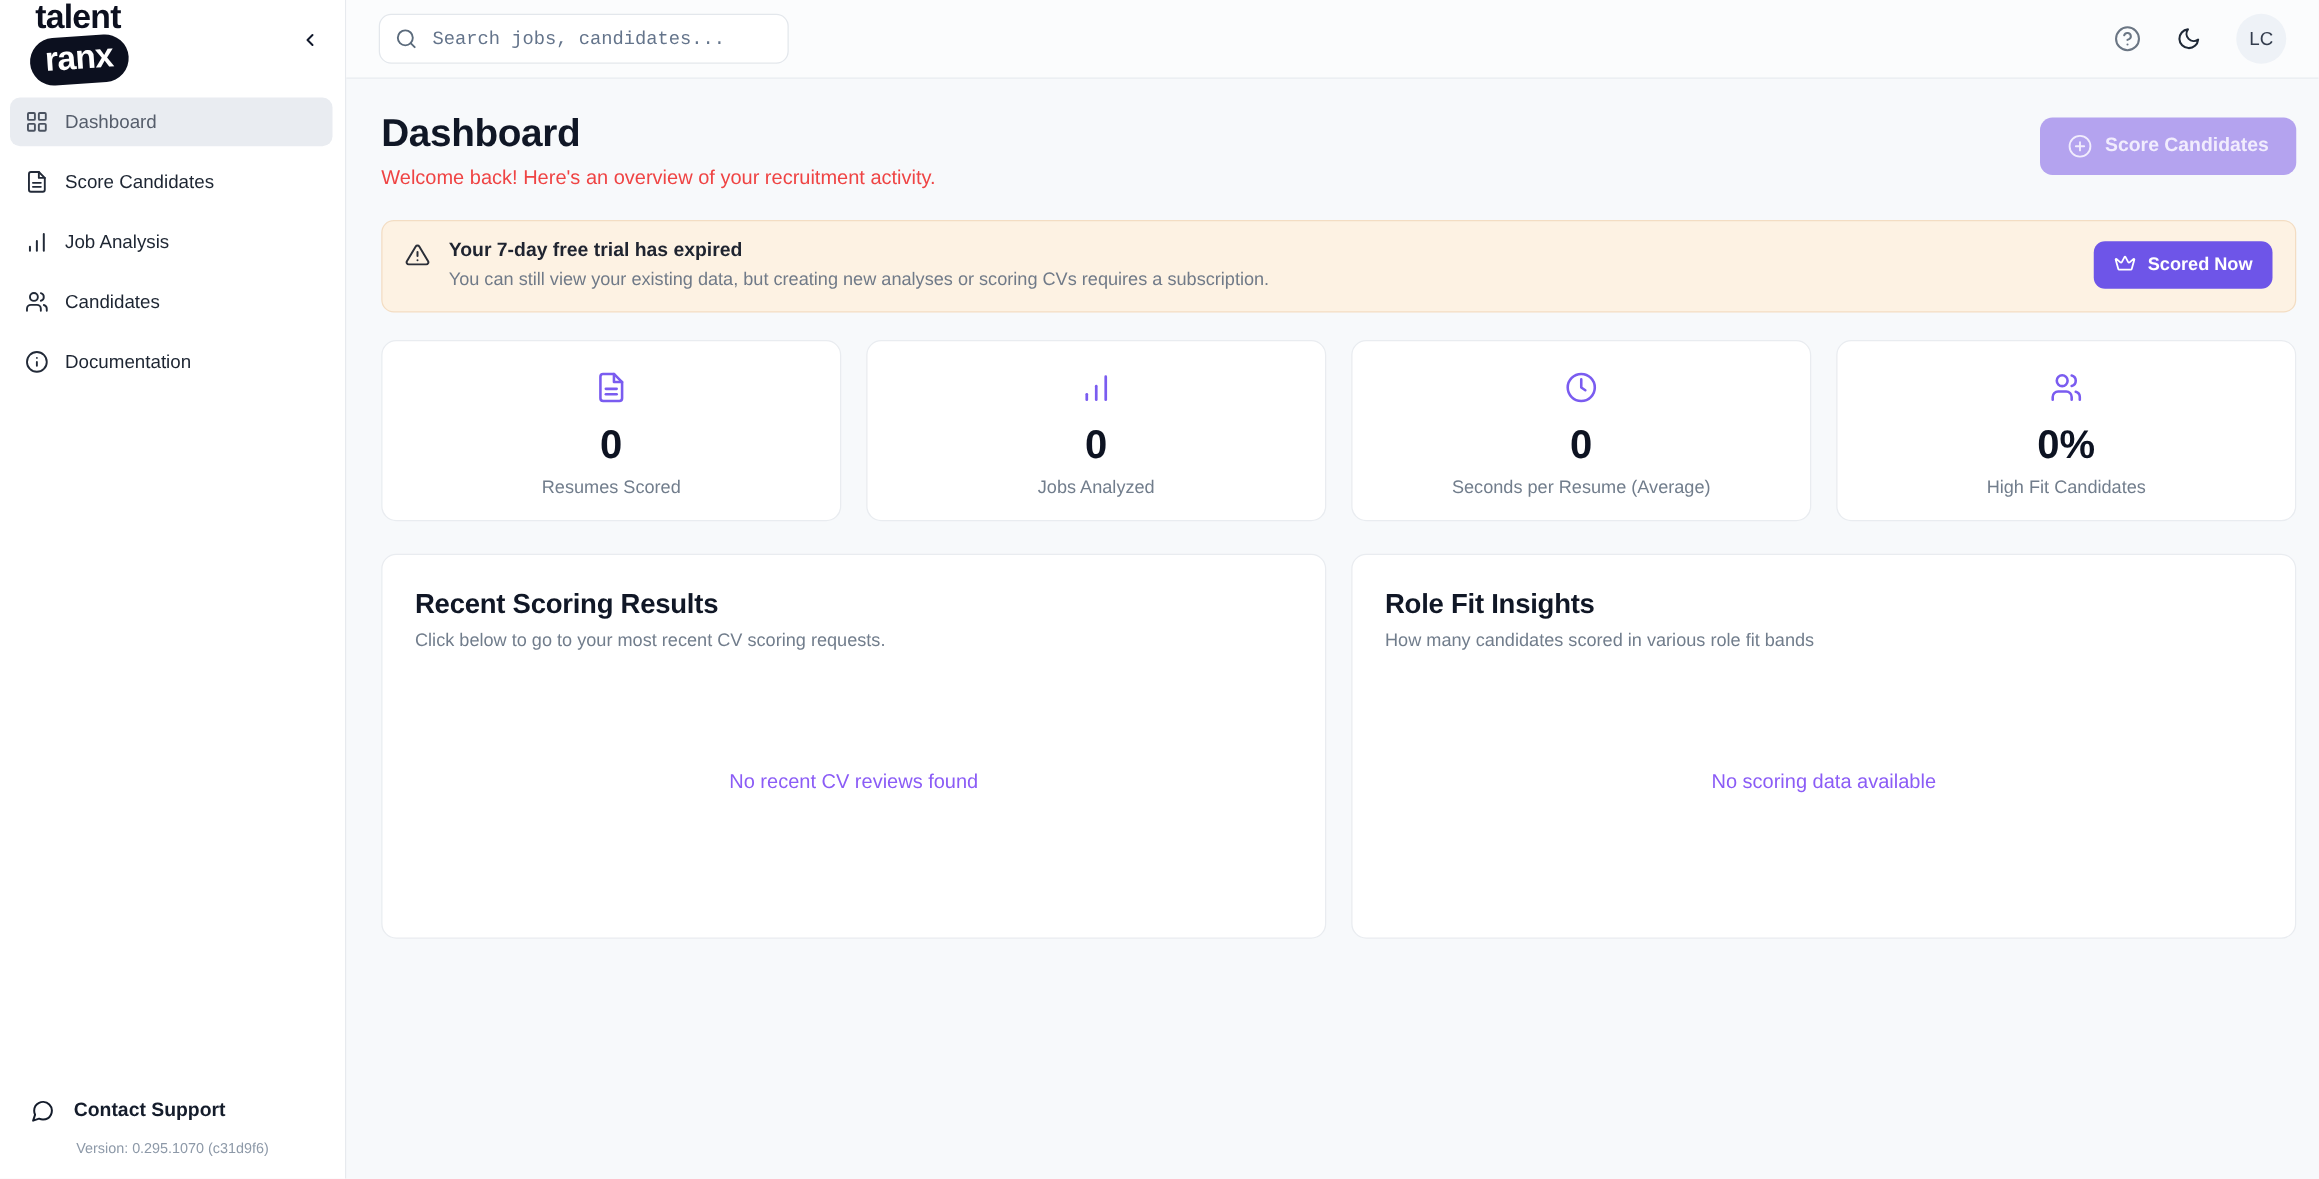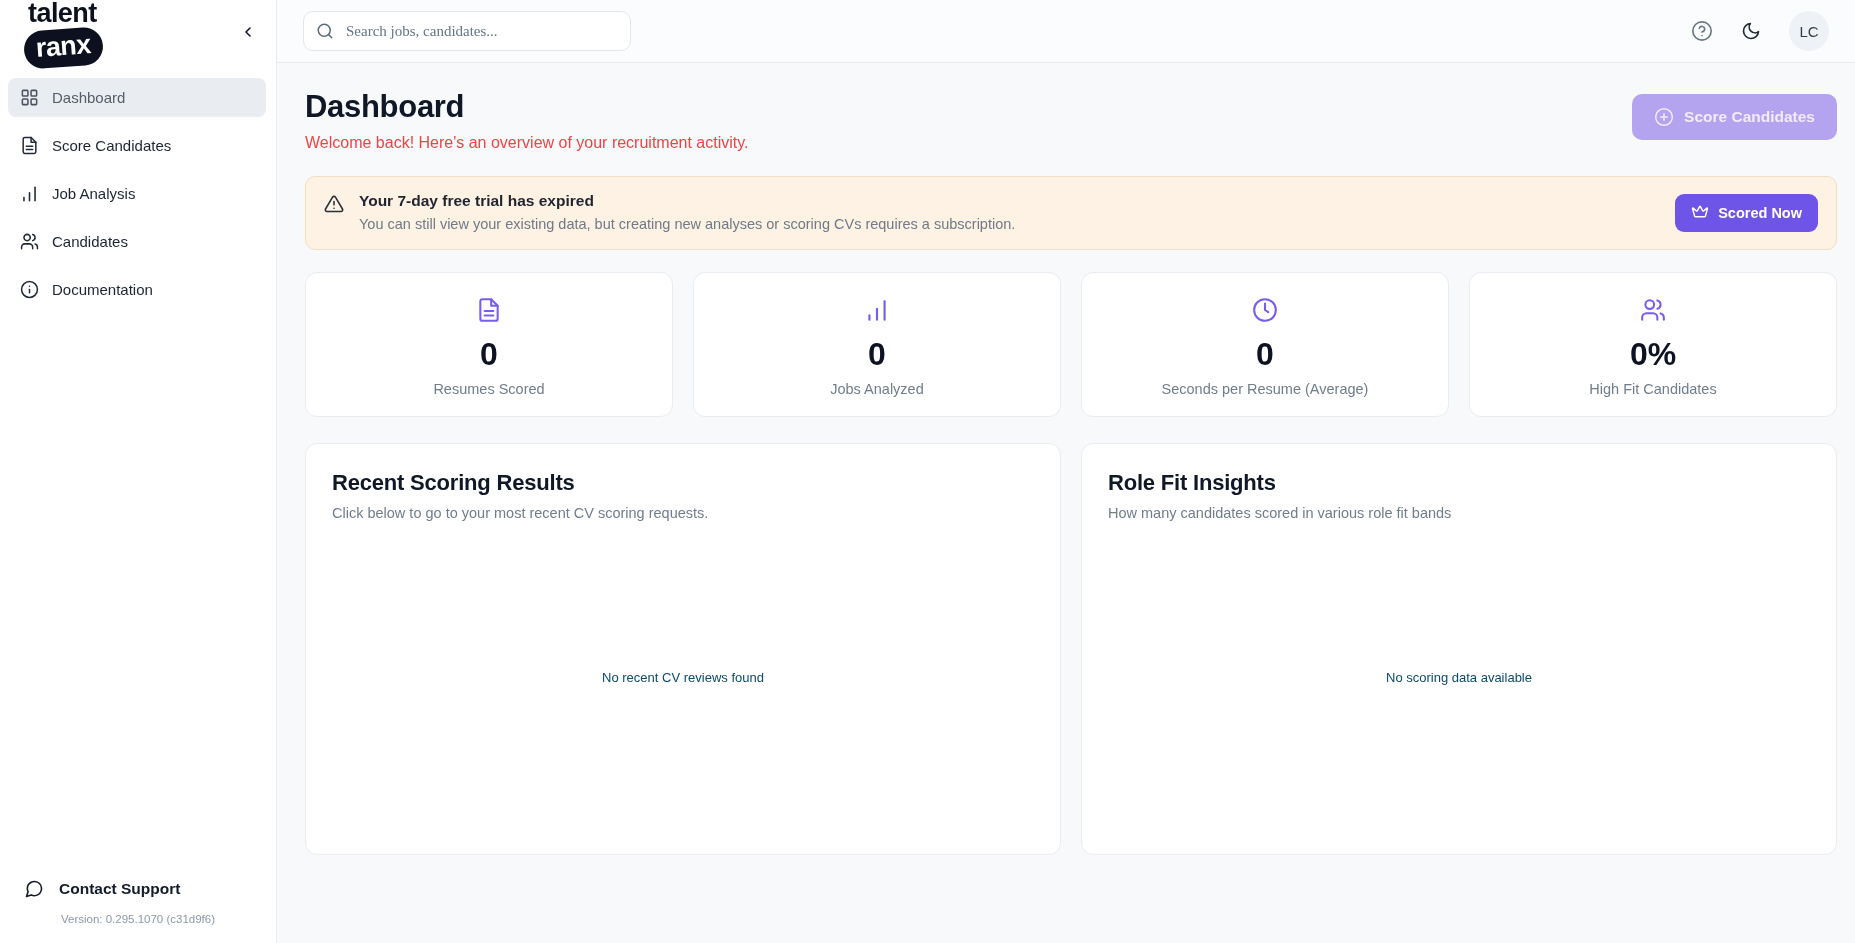--- a/index.html
+++ b/index.html
@@ -42,21 +42,21 @@
     height:63px; min-height:63px; background:#fbfcfd;
     border-bottom:1px solid #e8ebef;
     display:flex; align-items:center; justify-content:space-between;
     padding:0 26px;
   }
   .search-box {
     width:328px; height:40px; background:#fff;
     border:1px solid #e3e7ec; border-radius:10px;
     display:flex; align-items:center; gap:10px; padding:0 12px; color:#5b6b7c;
   }
-  .search-box input { border:none; outline:none; background:transparent; width:100%; font-size:15px; font-family:Liberation Serif, serif; color:#1d4ed8; }
+  .search-box input { border:none; outline:none; background:transparent; width:100%; font-size:15px; font-family:Liberation Mono, monospace; color:#1d4ed8; }
   .search-box input::placeholder { color:#64748b; }
   .topbar-right { display:flex; align-items:center; gap:28px; }
   .icon-btn { border:none; background:none; padding:0; cursor:pointer; display:flex; align-items:center; }
   .help { color:#6b7684; }
   .moon { color:#1f2937; }
   .avatar { width:40px; height:40px; border-radius:50%; background:#eef2f7; display:flex; align-items:center; justify-content:center; font-size:15px; color:#333d4e; cursor:pointer; }
 
   
   .content { flex:1; padding:26px 18px 0 28px; overflow:hidden; }
   .header-row { display:flex; justify-content:space-between; align-items:flex-start; }
@@ -64,21 +64,21 @@
   .page-subtitle { margin:9px 0 0; font-size:16px; color:#ef4444; }
   .score-btn {
     margin-top:5px; height:46px; padding:0 22px; border:none; border-radius:10px;
     background:#b4a3ef; color:#f1ecfd; font-size:15.5px; font-weight:600;
     font-family:"Liberation Sans", sans-serif;
     display:flex; align-items:center; gap:10px; cursor:default;
   }
 
   .banner {
     margin-top:24px; background:#fdf2e3; border:1px solid #f3ddc3; border-radius:10px;
-    padding:15px 18px 17px; display:flex; align-items:flex-end; gap:0;
+    padding:15px 18px 17px; display:flex; align-items:center; gap:0;
   }
   .banner-left { display:flex; gap:15px; flex:1; }
   .banner-icon { color:#2b2f38; margin-top:2px; }
   .banner-title { font-size:15.5px; font-weight:700; color:#1f2430; }
   .banner-desc { font-size:14.5px; color:#707a88; margin-top:6px; }
   .upgrade-btn {
     height:38px; padding:0 16px; border:none; border-radius:9px;
     background:#6e55e8; color:#fff; font-size:14.5px; font-weight:700;
     font-family:"Liberation Sans", sans-serif;
     display:flex; align-items:center; gap:9px; cursor:pointer; white-space:nowrap;
@@ -89,25 +89,25 @@
     background:#fff; border:1px solid #e9ecf0; border-radius:12px;
     padding:24px 14px 20px; text-align:center; height:145px;
   }
   .stat-icon { color:#7a5cf0; display:inline-flex; }
   .stat-value { font-size:32px; font-weight:800; color:#0d1322; margin-top:10px; line-height:1.1; }
   .stat-label { font-size:14.5px; color:#717d8c; margin-top:9px; }
 
   .panels { margin-top:26px; display:grid; grid-template-columns:1fr 1fr; gap:20px; }
   .panel {
     background:#fff; border:1px solid #e9ecf0; border-radius:12px;
-    padding:26px 26px 20px; height:412px; display:flex; flex-direction:column;
+    padding:26px 26px 20px; height:308px; display:flex; flex-direction:column;
   }
   .panel-title { font-size:22px; font-weight:700; color:#101726; letter-spacing:-0.2px; }
   .panel-sub { font-size:14.5px; color:#717d8c; margin-top:9px; }
-  .panel-empty { flex:1; display:flex; align-items:center; justify-content:center; font-size:13px; color:#0c4a6e; }
+  .panel-empty { flex:1; display:flex; align-items:center; justify-content:center; font-size:16px; color:#8b5cf6; }
 
   svg { display:block; }
 </style>
 </head>
 <body>
 
 <div class="app">
 
   <aside class="sidebar">
     <div class="logo-row">

